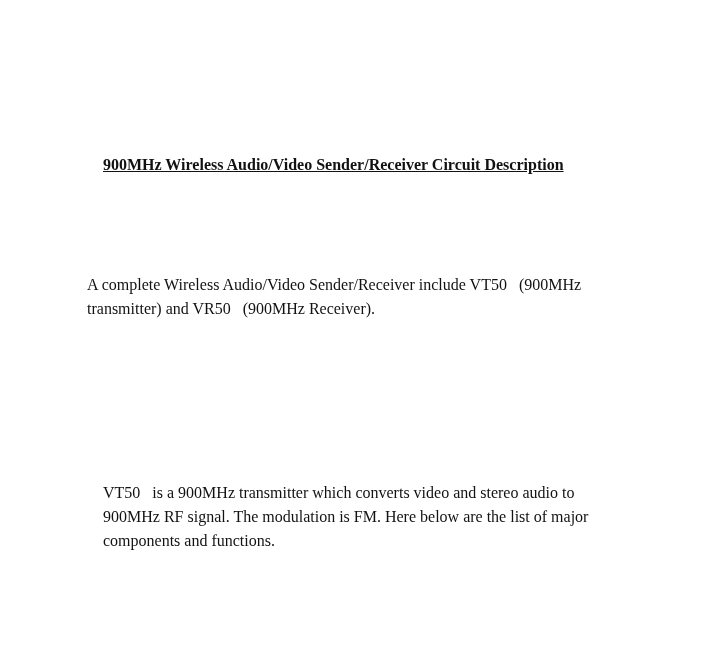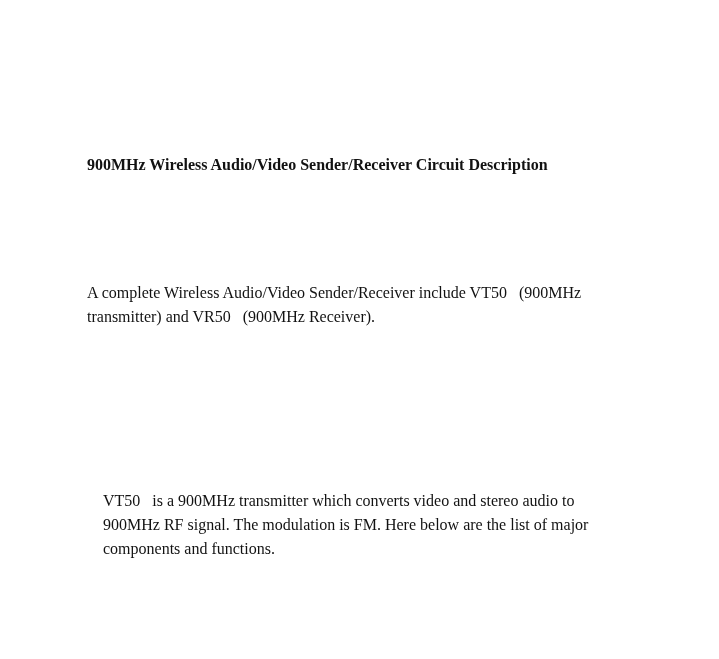--- a/index.html
+++ b/index.html
@@ -16,27 +16,28 @@
     box-sizing: content-box;
     width: 552px;
     padding: 81px 80px 0 87px;
     font-family: "Liberation Serif", "DejaVu Serif", serif;
     font-size: 16px;
     line-height: 24px;
     color: #121212;
     white-space: pre-wrap;
   }
   .doc-title {
-    margin: 0 0 24px 0;
+    margin: 0 0 24px 16px;
     font-size: 16px;
     font-weight: bold;
     line-height: 24px;
+    text-decoration: underline;
   }
   .para {
-    margin: 8px 0 24px 0;
+    margin: 0 0 24px 0;
   }
   .doc-section {
     margin: 0 0 24px 0;
   }
   .lead {
     margin: 16px;
   }
   .bullets {
     margin: 0;
     padding: 0;

